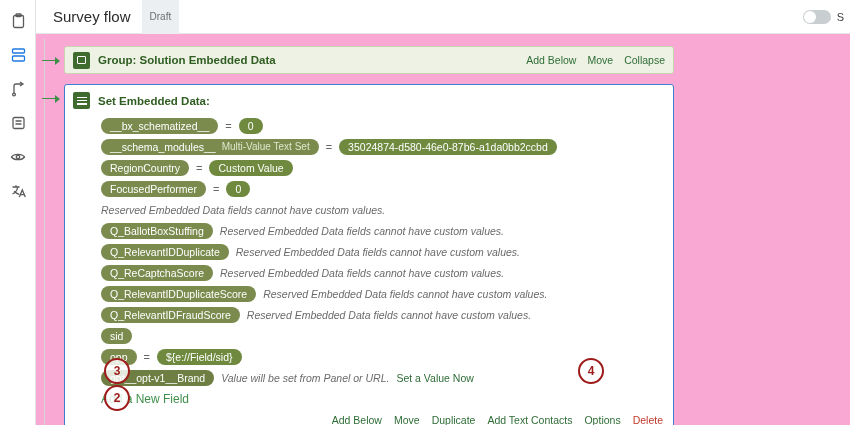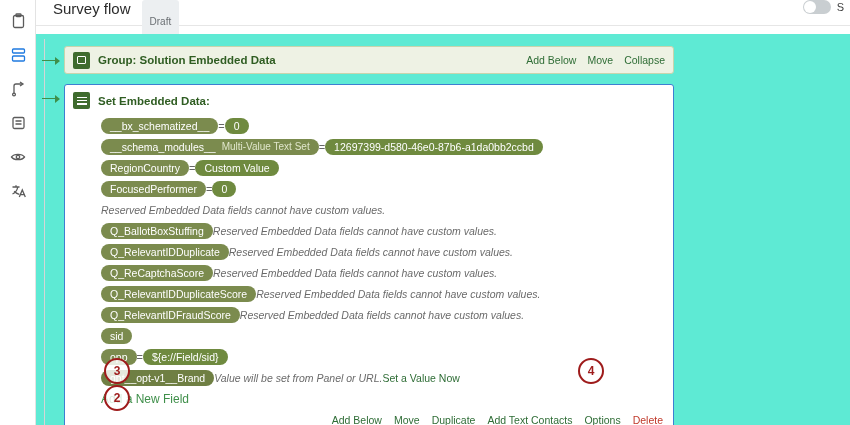--- a/index.html
+++ b/index.html
@@ -36,26 +36,26 @@
     color: #5b5b5b;
   }
   .rail-item.active { color: #1f7ae0; }
   .rail-item svg { display: block; }
 
   
   .topbar {
     position: absolute;
     left: 36px; top: 0;
     right: 0;
-    height: 26px;
+    height: 34px;
     background: #ffffff;
     border-bottom: 1px solid #e6e6e6;
     box-sizing: border-box;
     display: flex;
-    align-items: flex-start;
+    align-items: center;
   }
   .page-title {
     font-size: 15px;
     color: #2b2b2b;
     margin-left: 17px;
   }
   .draft-badge {
     margin-left: 11px;
     background: #eceff1;
     color: #6a6f73;
@@ -87,21 +87,21 @@
   .toggle-label {
     font-size: 11px;
     color: #3f3f3f;
   }
 
   
   .canvas {
     position: absolute;
     left: 36px; top: 34px;
     right: 0; bottom: 0;
-    background: #5eead4;
+    background: #f9a8d4;
   }
 
   
   .spine {
     position: absolute;
     left: 8px;
     top: 5px;
     bottom: 0;
     width: 1px;
     background: #d5d5d5;
@@ -230,20 +230,21 @@
     color: #2f5d22;
   }
 
   .rows {
     padding-left: 28px;
   }
   .row {
     display: flex;
     align-items: center;
     height: 21px;
+    gap: 7px;
   }
   .pill {
     background: #7b8b4e;
     color: #ffffff;
     border-radius: 9px;
     padding: 2px 9px;
     font-size: 10.5px;
     line-height: 12px;
     white-space: nowrap;
     display: inline-flex;
@@ -408,21 +409,21 @@
           <span class="eq">=</span>
           <span class="pill value">0</span>
         </div>
 
         <div class="row">
           <span class="pill">
             <span>__schema_modules__</span>
             <span class="sub">Multi-Value Text Set</span>
           </span>
           <span class="eq">=</span>
-          <span class="pill value">12697399-d580-46e0-87b6-a1da0bb2ccbd</span>
+          <span class="pill value">35024874-d580-46e0-87b6-a1da0bb2ccbd</span>
         </div>
 
         <div class="row">
           <span class="pill">
               <span>RegionCountry</span>
             </span>
           <span class="eq">=</span>
           <span class="pill value">Custom Value</span>
         </div>
 

